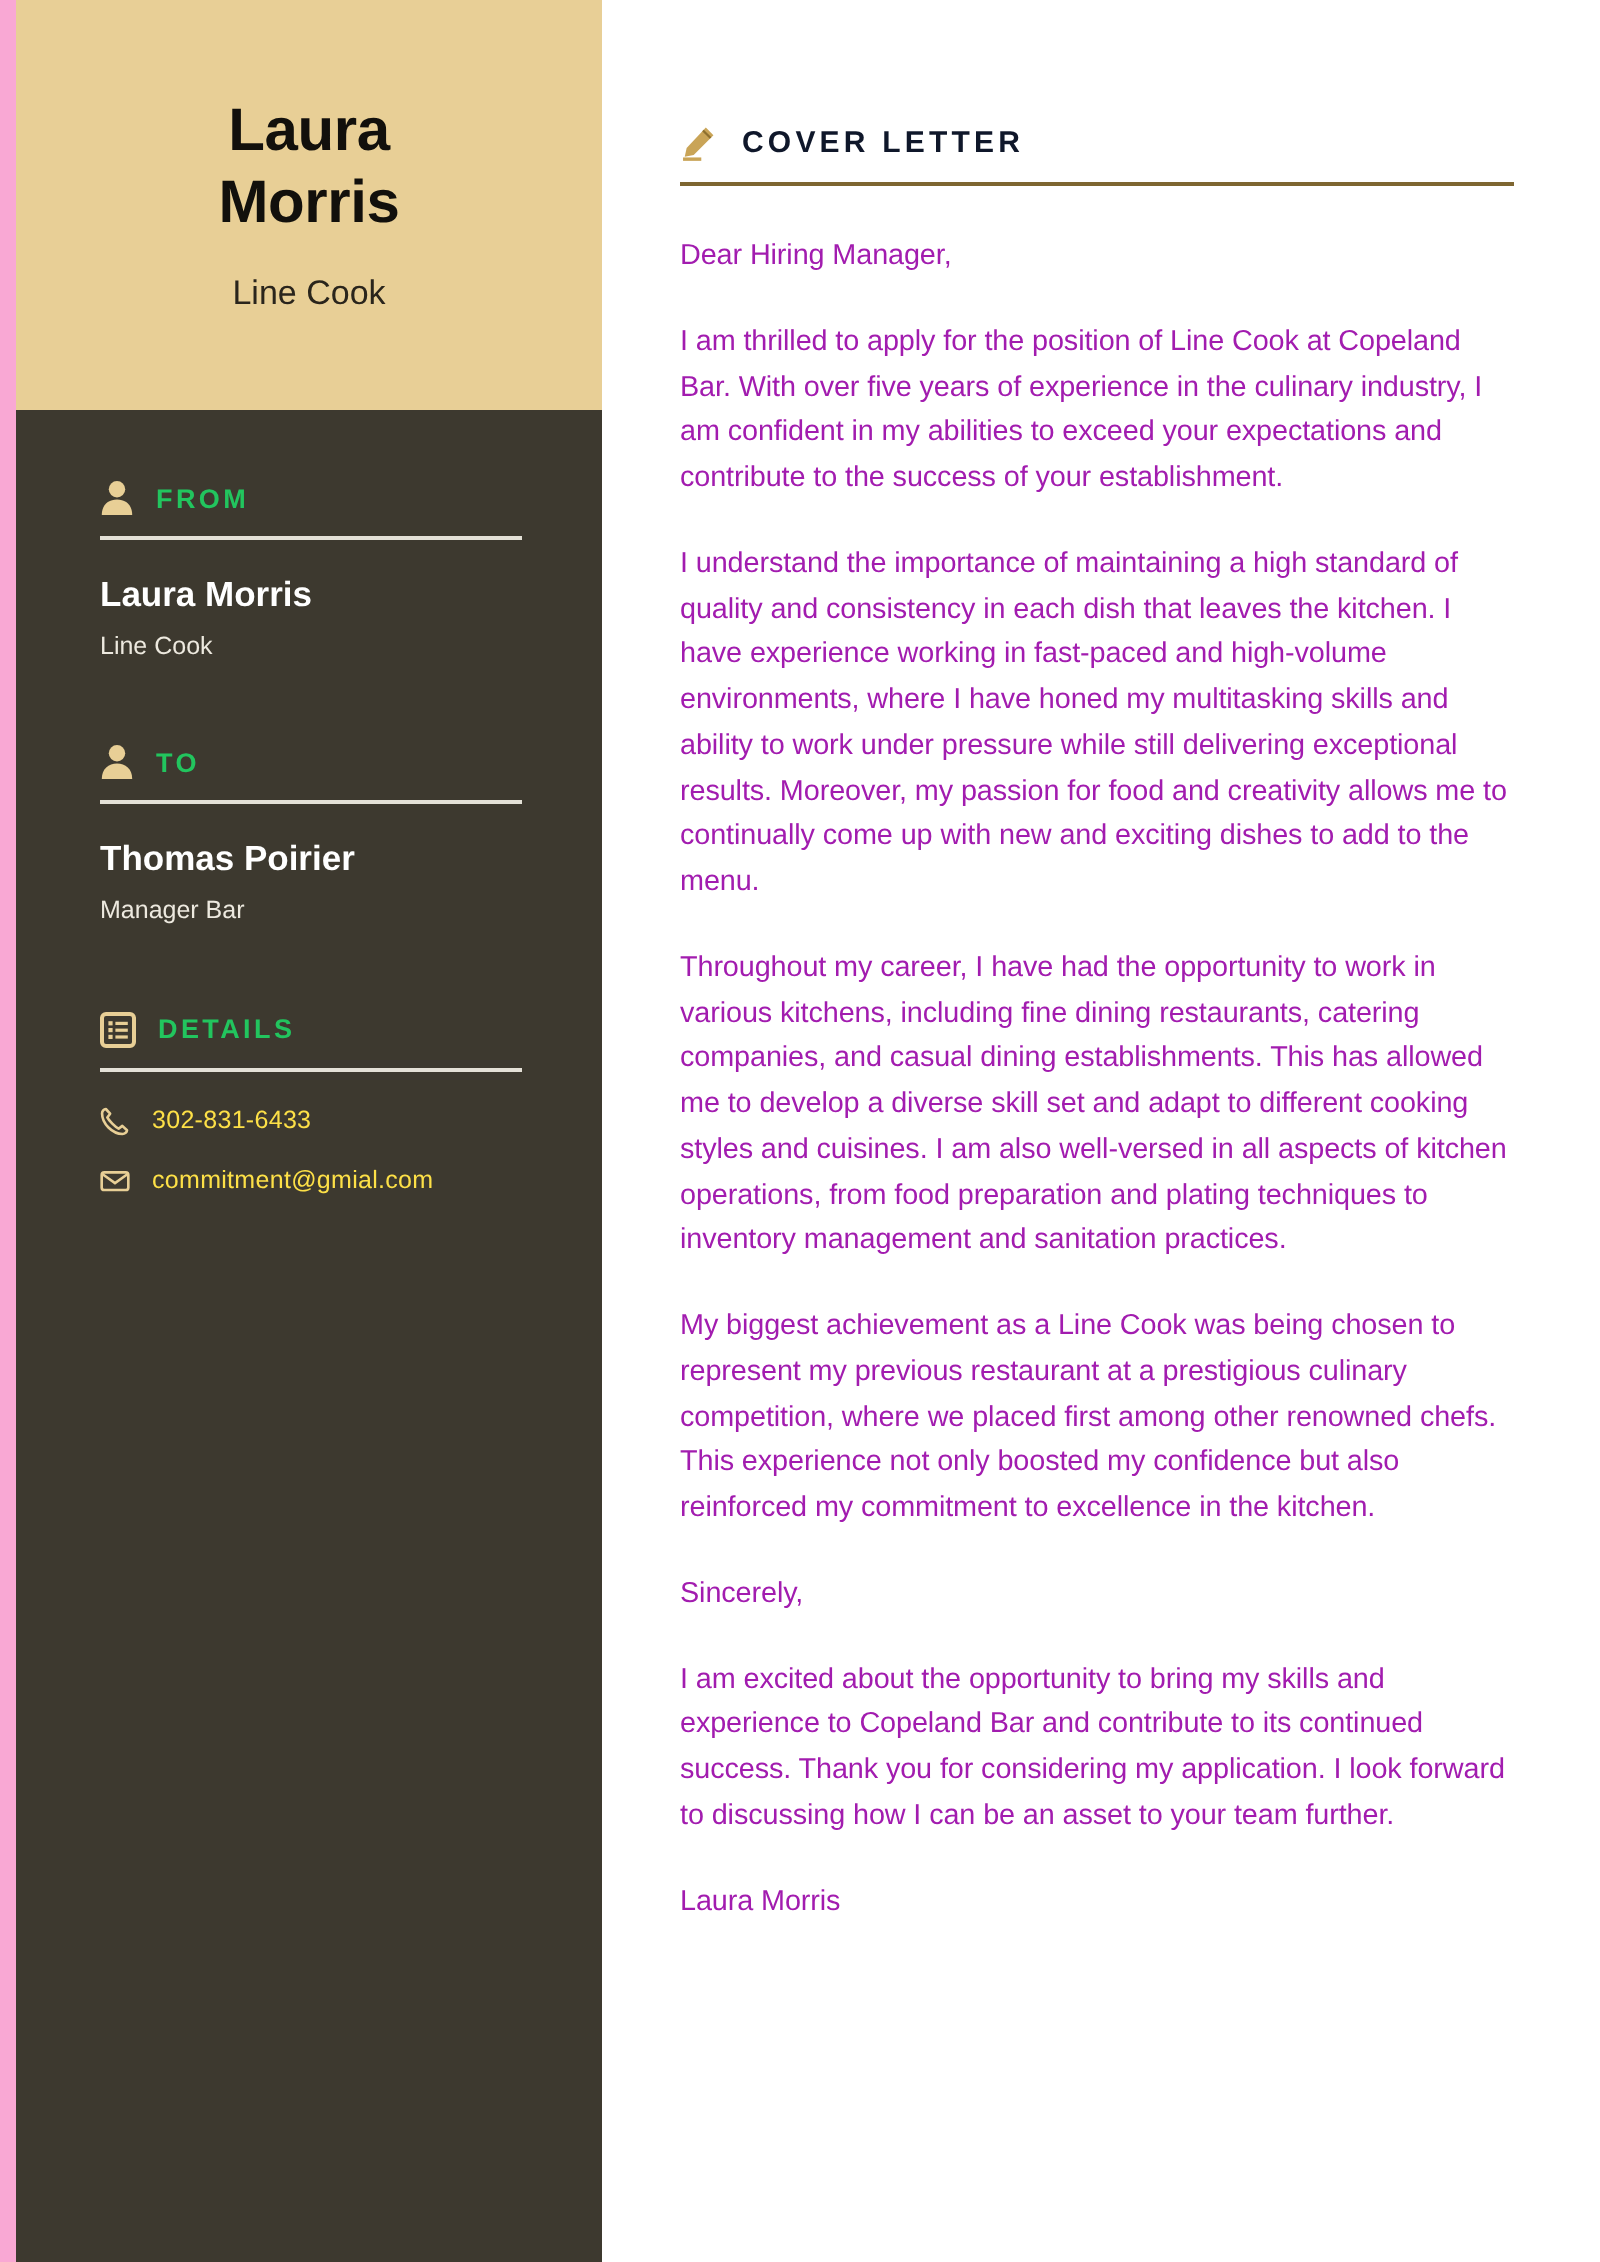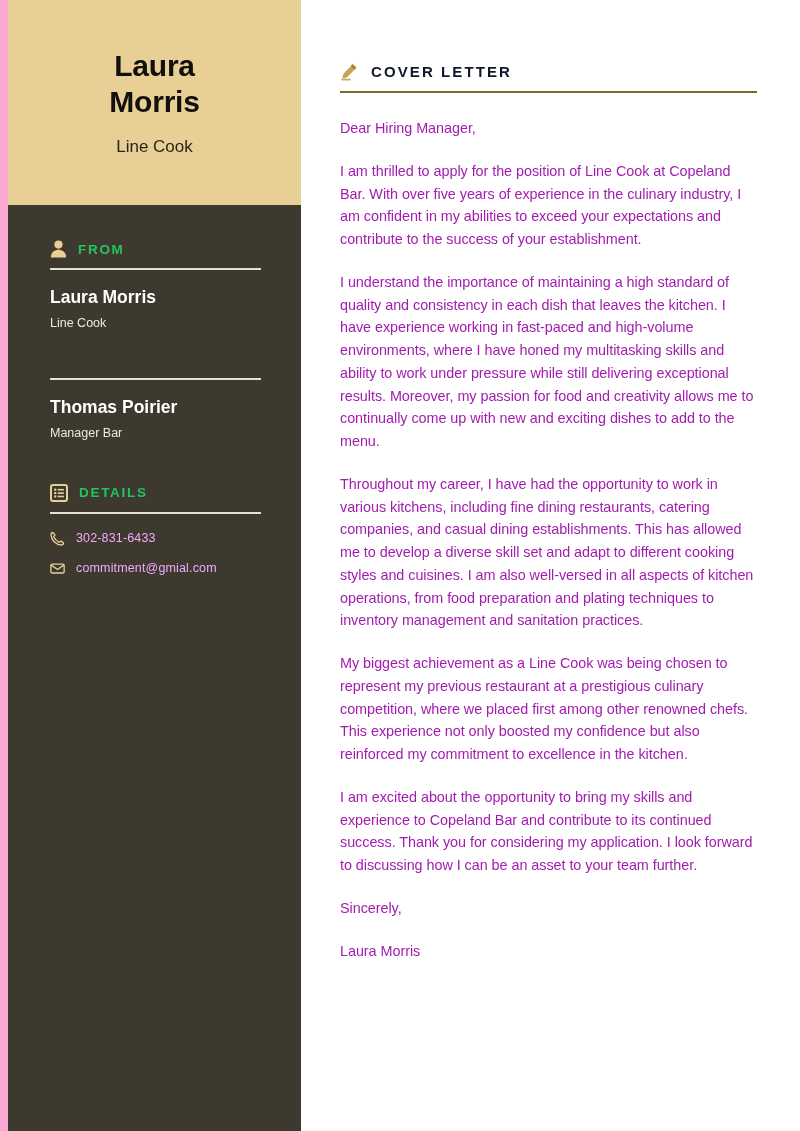--- a/index.html
+++ b/index.html
@@ -113,21 +113,21 @@
 
   .detail-row {
     display: flex;
     align-items: center;
     gap: 11px;
     margin-bottom: 15px;
   }
 
   .detail-row .detail-text {
     font-size: 12.5px;
-    color: #f0abfc;
+    color: #fde047;
     letter-spacing: 0.15px;
   }
 
   .icon { display: inline-flex; align-items: center; justify-content: center; }
   .icon svg { display: block; }
 
   
   .content {
     flex: 1 1 auto;
     padding: 62px 43px 0 39px;
@@ -189,20 +189,29 @@
           <span class="sb-title">FROM</span>
         </div>
         <div class="sb-rule"></div>
         <div class="sb-person-name">Laura Morris</div>
         <div class="sb-person-sub">Line Cook</div>
       </section>
 
       <div class="gap-from-to"></div>
 
       <section class="sb-section">
+        <div class="sb-head">
+          <span class="icon">
+            <svg width="17" height="18" viewBox="0 0 17 18">
+              <circle cx="8.5" cy="4.6" r="4.1" fill="#e8cf96"></circle>
+              <path d="M0.9 17.5 C0.9 12.4 4.3 9.8 8.5 9.8 C12.7 9.8 16.1 12.4 16.1 17.5 Z" fill="#e8cf96"></path>
+            </svg>
+          </span>
+          <span class="sb-title">TO</span>
+        </div>
         <div class="sb-rule"></div>
         <div class="sb-person-name">Thomas Poirier</div>
         <div class="sb-person-sub">Manager Bar</div>
       </section>
 
       <div class="gap-to-details"></div>
 
       <section class="sb-section">
         <div class="sb-head">
           <span class="icon">
@@ -256,19 +265,19 @@
       <span class="letter-title">COVER LETTER</span>
     </div>
     <div class="letter-rule"></div>
 
     <div class="letter-body">
       <p>Dear Hiring Manager,</p>
       <p>I am thrilled to apply for the position of Line Cook at Copeland Bar. With over five years of experience in the culinary industry, I am confident in my abilities to exceed your expectations and contribute to the success of your establishment.</p>
       <p>I understand the importance of maintaining a high standard of quality and consistency in each dish that leaves the kitchen. I have experience working in fast-paced and high-volume environments, where I have honed my multitasking skills and ability to work under pressure while still delivering exceptional results. Moreover, my passion for food and creativity allows me to continually come up with new and exciting dishes to add to the menu.</p>
       <p>Throughout my career, I have had the opportunity to work in various kitchens, including fine dining restaurants, catering companies, and casual dining establishments. This has allowed me to develop a diverse skill set and adapt to different cooking styles and cuisines. I am also well-versed in all aspects of kitchen operations, from food preparation and plating techniques to inventory management and sanitation practices.</p>
       <p>My biggest achievement as a Line Cook was being chosen to represent my previous restaurant at a prestigious culinary competition, where we placed first among other renowned chefs. This experience not only boosted my confidence but also reinforced my commitment to excellence in the kitchen.</p>
+      <p>Sincerely,</p>
       <p>I am excited about the opportunity to bring my skills and experience to Copeland Bar and contribute to its continued success. Thank you for considering my application. I look forward to discussing how I can be an asset to your team further.</p>
-      <p>Sincerely,</p>
       <p>Laura Morris</p>
     </div>
 
   </main>
 </div>
 
 </body></html>

